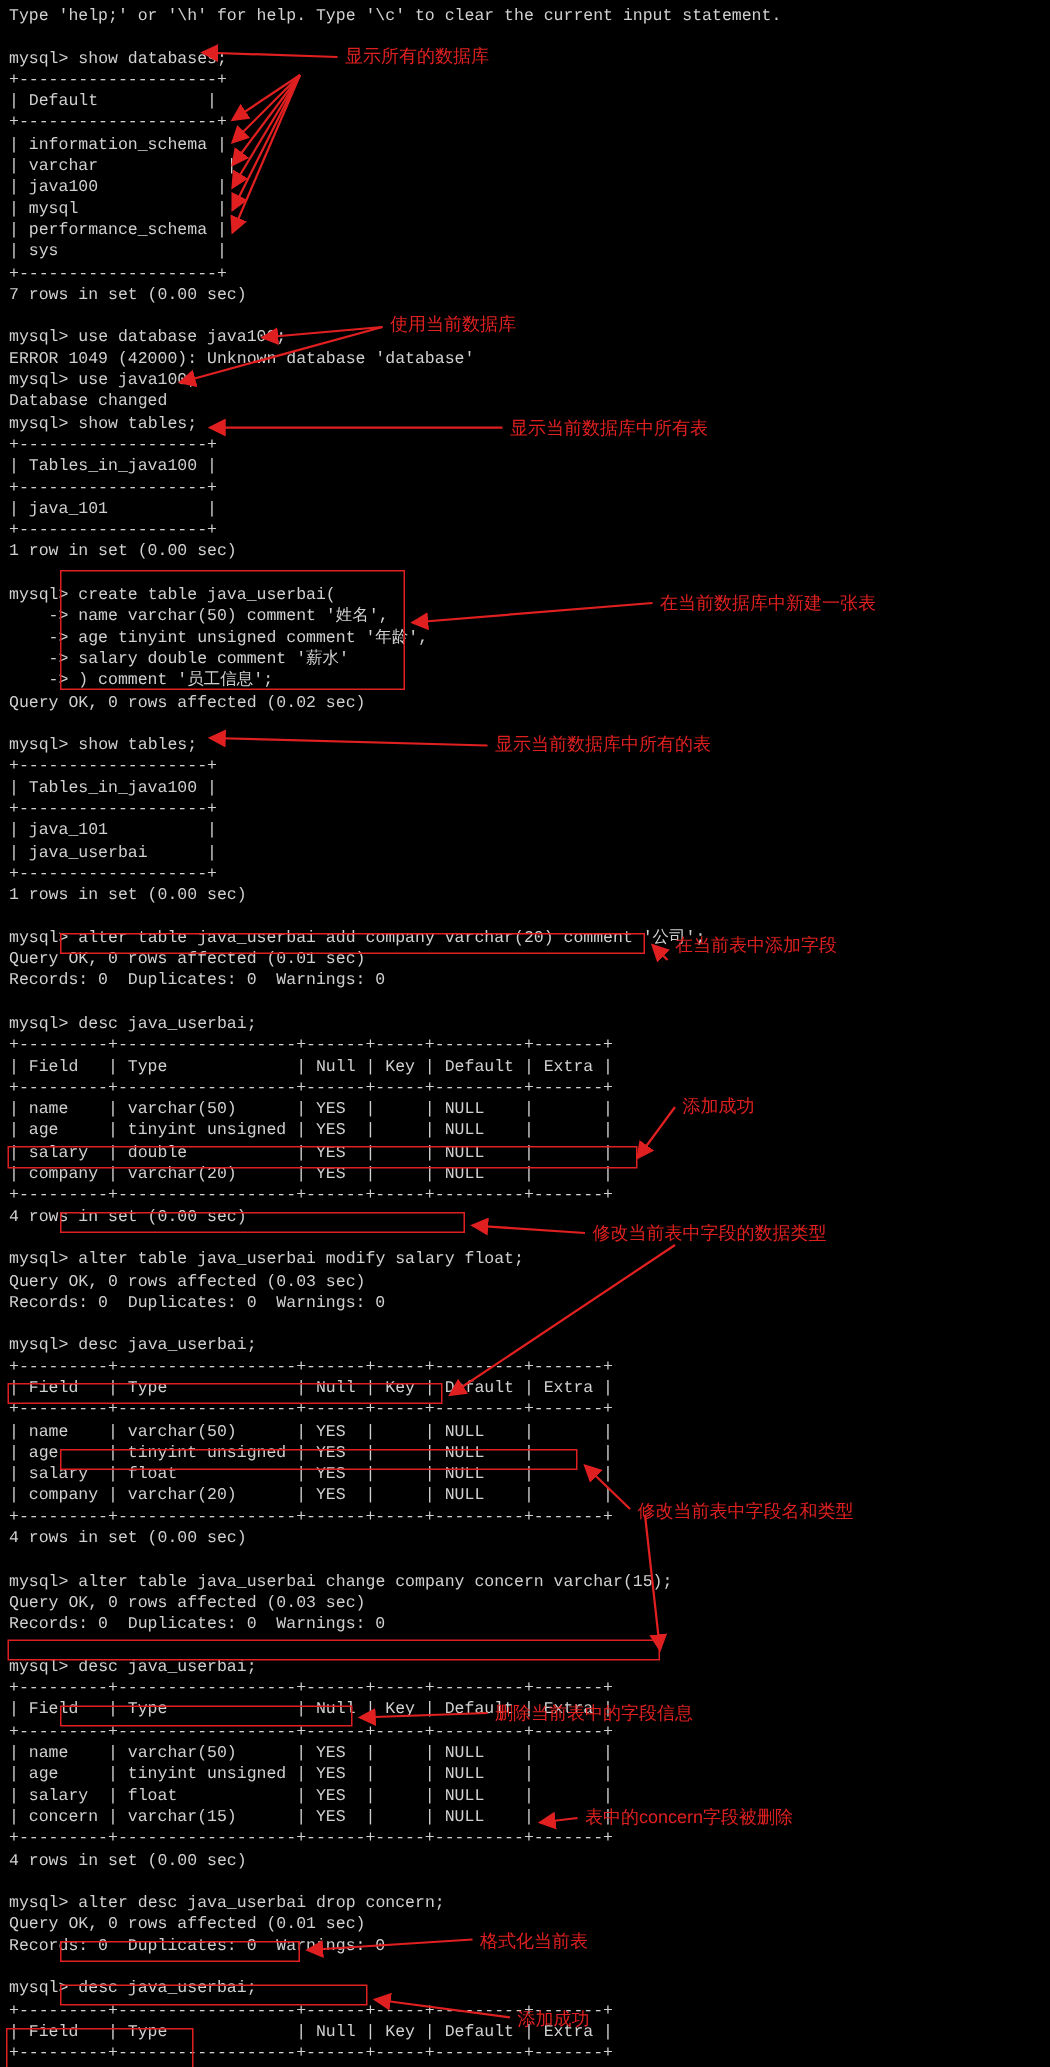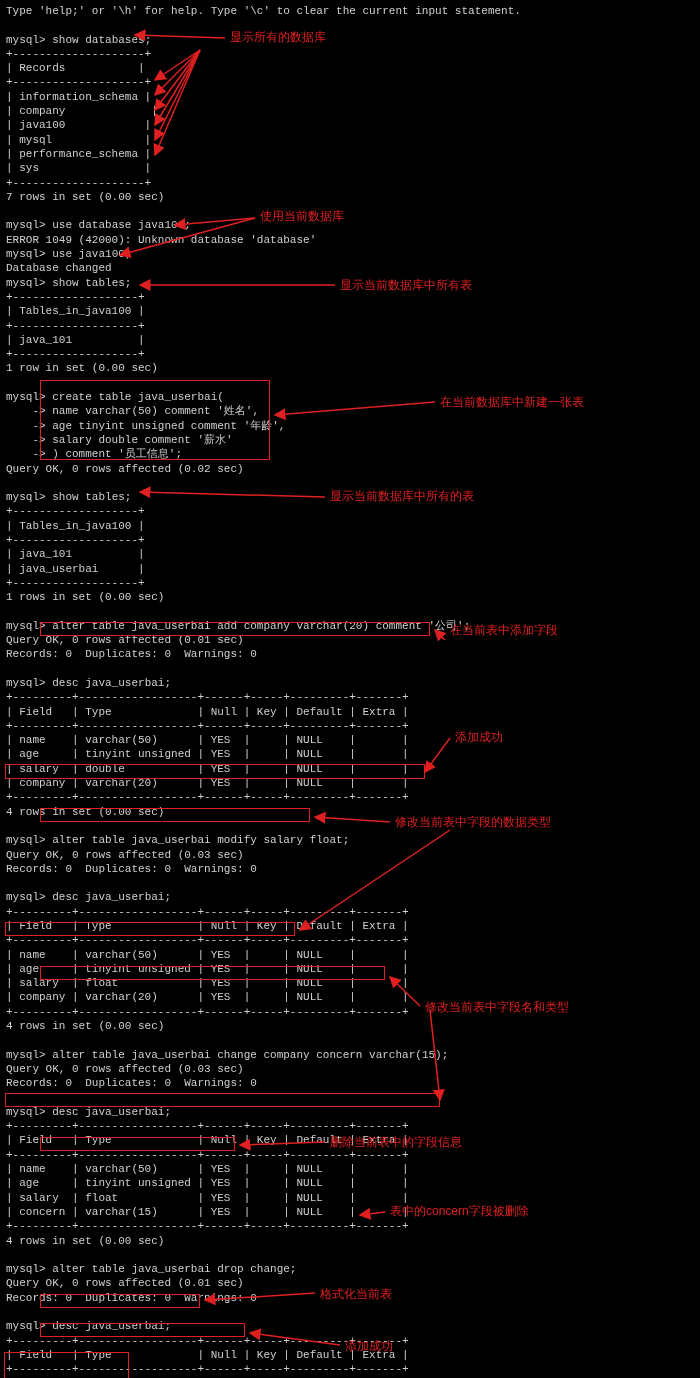--- a/index.html
+++ b/index.html
@@ -35,24 +35,24 @@
   }
 </style>
 </head>
 <body>
 
 <div class="line">Type 'help;' or '\h' for help. Type '\c' to clear the current input statement.</div>
 <div class="line"> </div>
 
 <div class="line"><span>mysql&gt;</span> <span>show databases;</span></div>
 <div class="line">+--------------------+</div>
-<div class="line">| Records           |</div>
+<div class="line">| Default           |</div>
 <div class="line">+--------------------+</div>
 <div class="line">| information_schema |</div>
-<div class="line">| company             |</div>
+<div class="line">| varchar             |</div>
 <div class="line">| java100            |</div>
 <div class="line">| mysql              |</div>
 <div class="line">| performance_schema |</div>
 <div class="line">| sys                |</div>
 <div class="line">+--------------------+</div>
 <div class="line">7 rows in set (0.00 sec)</div>
 <div class="line"> </div>
 
 <div class="line"><span>mysql&gt;</span> <span>use database java100;</span></div>
 <div class="line">ERROR 1049 (42000): Unknown database 'database'</div>
@@ -129,21 +129,21 @@
 <div class="line">| Field   | Type             | Null | Key | Default | Extra |</div>
 <div class="line">+---------+------------------+------+-----+---------+-------+</div>
 <div class="line">| name    | varchar(50)      | YES  |     | NULL    |       |</div>
 <div class="line">| age     | tinyint unsigned | YES  |     | NULL    |       |</div>
 <div class="line">| salary  | float            | YES  |     | NULL    |       |</div>
 <div class="line">| concern | varchar(15)      | YES  |     | NULL    |       |</div>
 <div class="line">+---------+------------------+------+-----+---------+-------+</div>
 <div class="line">4 rows in set (0.00 sec)</div>
 <div class="line"> </div>
 
-<div class="line"><span>mysql&gt;</span> <span>alter table java_userbai drop change;</span></div>
+<div class="line"><span>mysql&gt;</span> <span>alter desc java_userbai drop concern;</span></div>
 <div class="line">Query OK, 0 rows affected (0.01 sec)</div>
 <div class="line">Records: 0  Duplicates: 0  Warnings: 0</div>
 <div class="line"> </div>
 
 <div class="line"><span>mysql&gt;</span> <span>desc java_userbai;</span></div>
 <div class="line">+---------+------------------+------+-----+---------+-------+</div>
 <div class="line">| Field   | Type             | Null | Key | Default | Extra |</div>
 <div class="line">+---------+------------------+------+-----+---------+-------+</div>
 <div class="line">| name    | varchar(50)      | YES  |     | NULL    |       |</div>
 

